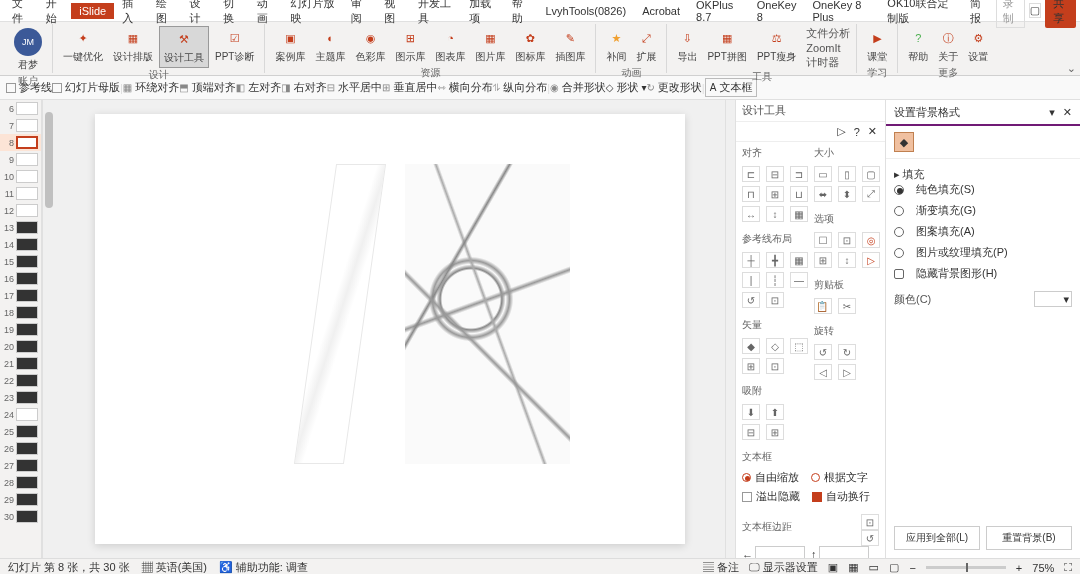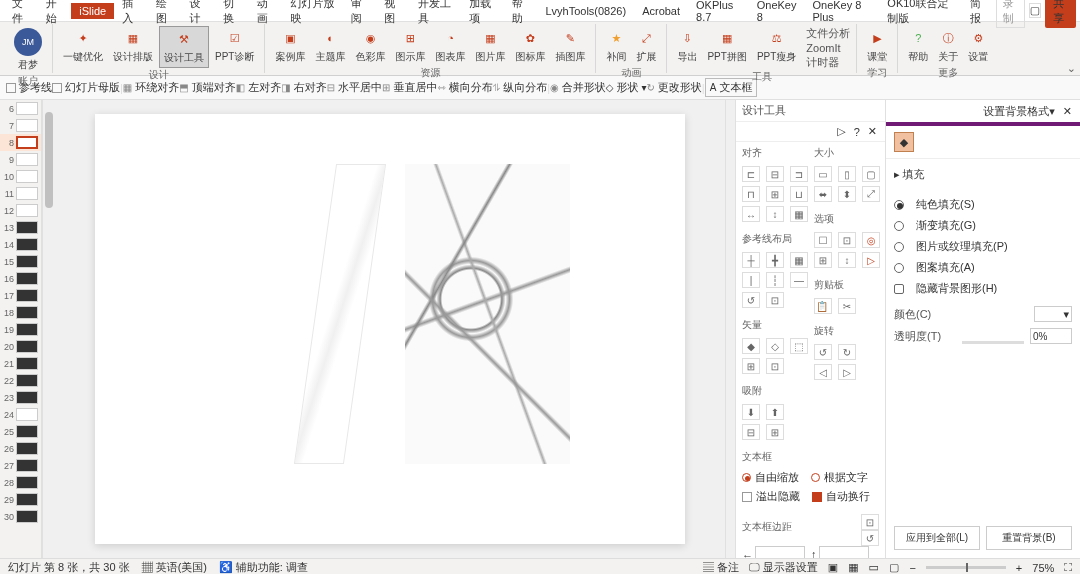--- a/index.html
+++ b/index.html
@@ -52,25 +52,25 @@
 .dp-row{display:flex;gap:6px;margin-bottom:4px}
 .dp-icon{width:18px;height:16px;border:1px solid #ddd;display:flex;align-items:center;justify-content:center;font-size:10px;cursor:pointer;color:#666}
 .dp-cb{display:flex;align-items:center;gap:4px;font-size:10px;color:#666}
 .dp-cb .box{width:10px;height:10px;border:1px solid #999}
 .dp-cb .box.checked{background:#c43e1c;border-color:#c43e1c}
 .dp-cb .radio{width:9px;height:9px;border-radius:50%;border:1px solid #c43e1c}
 .dp-cb .radio.checked::after{content:"";display:block;width:5px;height:5px;background:#c43e1c;border-radius:50%;margin:2px}
 .dp-input{width:50px;height:16px;border:1px solid #ccc;font-size:10px;padding:0 2px}
 .dp-spin{display:flex;align-items:center;gap:2px}
 .format-panel{width:195px;background:#fff;border-left:1px solid #e0e0e0;display:flex;flex-direction:column}
-.fp-header{height:26px;display:flex;align-items:center;justify-content:flex-end;padding:0 8px;color:#2e7d32;font-size:13px;border-bottom:4px solid #701a75}
+.fp-header{height:26px;display:flex;align-items:center;justify-content:space-between;padding:0 8px;color:#2e7d32;font-size:13px;border-bottom:2px solid #701a75}
 .fp-tabs{padding:6px 8px;border-bottom:1px solid #eee}
 .fp-tab{width:20px;height:20px;background:#f0c0a0;border:1px solid #c08050;display:inline-flex;align-items:center;justify-content:center}
 .fp-body{flex:1;padding:8px;overflow-y:auto}
-.fp-section-title{font-size:11px;margin-bottom:15px;color:#333}
+.fp-section-title{font-size:11px;margin-bottom:0;color:#333}
 .fp-radio{display:flex;align-items:center;gap:12px;margin-bottom:6px;font-size:10px}
 .fp-radio .r{width:10px;height:10px;border-radius:50%;border:1px solid #666}
 .fp-radio .r.sel::after{content:"";display:block;width:6px;height:6px;background:#333;border-radius:50%;margin:2px}
 .fp-field{display:flex;align-items:flex-end;margin-bottom:6px;gap:6px;font-size:10px}
 .fp-field label{flex:1;color:#555}
 .fp-swatch{width:38px;height:16px;border:1px solid #ccc;background:#fff;display:flex;justify-content:flex-end;align-items:center;padding-right:2px}
 .fp-slider{flex:1;height:3px;background:#ddd;position:relative}
 .fp-buttons{padding:8px;display:flex;gap:6px}
 .fp-btn{flex:1;border:1px solid #ccc;padding:4px;font-size:10px;text-align:center;cursor:pointer}
 .statusbar{height:18px;background:#f3f2f1;border-top:1px solid #ddd;display:flex;align-items:center;padding:0 8px;font-size:10px;color:#555;gap:12px}
@@ -557,38 +557,33 @@
       <div class="fp-radio">
           <span class="r sel"></span>
           <span>纯色填充(S)</span>
         </div>
       <div class="fp-radio">
           <span class="r"></span>
           <span>渐变填充(G)</span>
         </div>
       <div class="fp-radio">
           <span class="r"></span>
-          <span>图片或纹理填充(P)</span>
+          <span>图案填充(A)</span>
         </div>
       <div class="fp-radio">
           <span class="r"></span>
-          <span>图案填充(A)</span>
+          <span>图片或纹理填充(P)</span>
         </div>
       <div class="fp-radio">
           <span class="r" style="border-radius:2px"></span>
           <span>隐藏背景图形(H)</span>
         </div>
       <div class="fp-field" style="margin-top:10px">
         <label>颜色(C)</label>
         <span class="fp-swatch">▾</span>
-      </div>
-      <div class="fp-field">
-        <label>透明度(T)</label>
-        <div class="fp-slider"></div>
-        <input class="dp-input" style="width: 42px;" value="0%">
       </div>
     </div>
     <div class="fp-buttons">
       <div class="fp-btn">应用到全部(L)</div>
       <div class="fp-btn">重置背景(B)</div>
     </div>
   </div>
 </div>
 
 <div class="statusbar">

